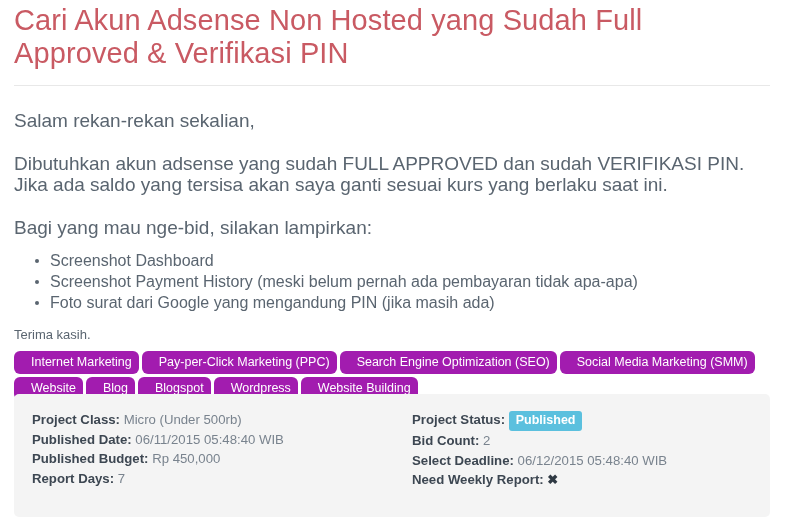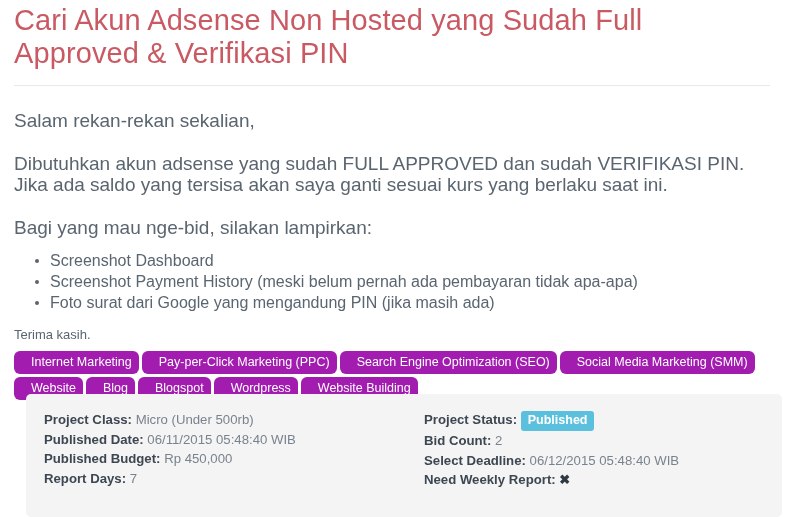--- a/index.html
+++ b/index.html
@@ -103,21 +103,21 @@
     border-radius: 6px;
     margin: 0 3px 3px 0;
     white-space: nowrap;
     vertical-align: top;
     text-decoration: none;
   }
 
   
   .info-panel {
     position: absolute;
-    left: 26px;
+    left: 14px;
     top: 394px;
     width: 756px;
     min-height: 123px;
     background: #f4f4f4;
     border-radius: 5px;
     padding: 16px 20px 16px 18px;
     display: flex;
   }
   .info-col {
     flex: 0 0 auto;

